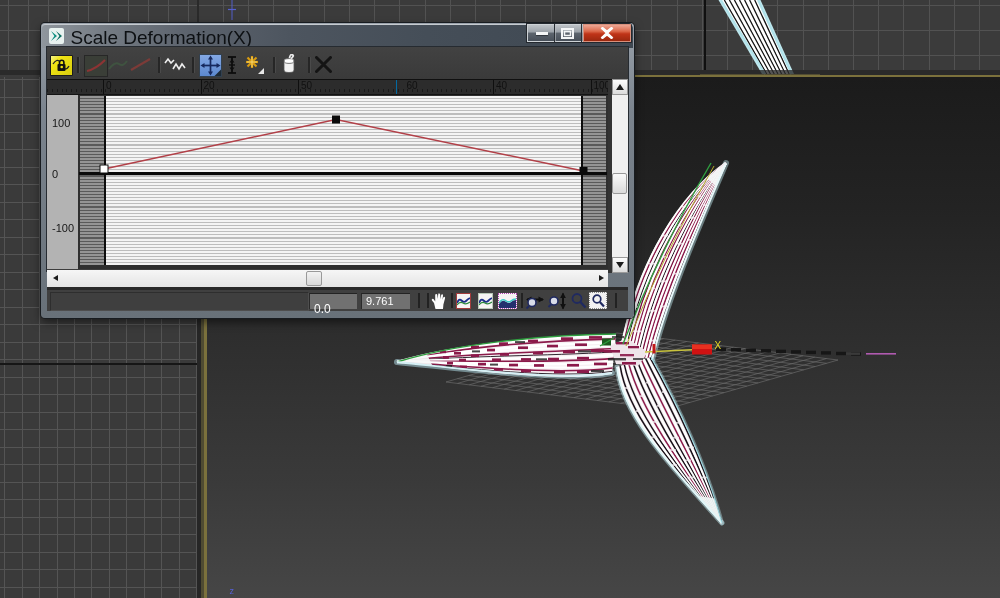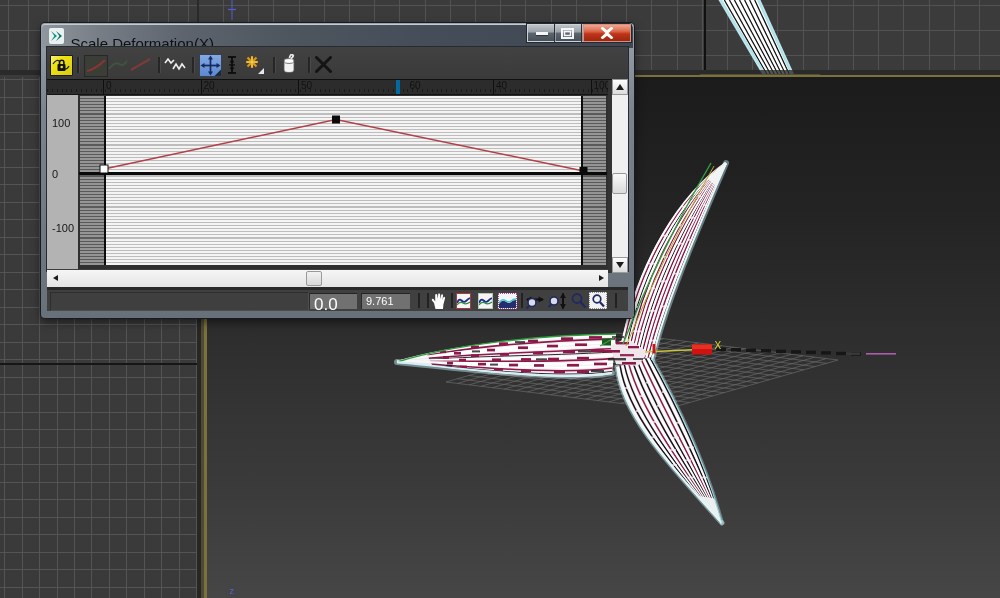--- a/index.html
+++ b/index.html
@@ -292,21 +292,21 @@
 
   <div class="abs" style="left:1px;top:1px;width:591px;height:23.5px;border-radius:3px 3px 0 0;
    background:linear-gradient(to right,#8f969d 0,#767d85 10%,#5d646e 24%,#4d555f 42%,#454e58 65%,#3f4852 100%);
    box-shadow:inset 0 1px 0 #c6cbd0"></div>
 
   <svg class="abs" style="left:8.5px;top:4.5px" width="15" height="16" viewBox="0 0 15 16">
     <rect x="0" y="0" width="15" height="16" rx="2" fill="#e9f2f0"></rect>
     <path d="M2 3 L8 8 L2 13 L5.4 8 Z" fill="#0f8f80"></path>
     <path d="M7 3 L13 8 L7 13 L10.4 8 Z" fill="#0c6e62"></path>
   </svg>
-  <div class="abs" style="left:30px;top:12px;font-size:15px;color:#0d1013">Scale Deformation(X)</div>
+  <div class="abs" style="left:30px;top:4px;font-size:19px;color:#0d1013">Scale Deformation(X)</div>
 
   <div class="abs" style="left:486px;top:0.5px;width:104.5px;height:18.5px;border-radius:0 2px 0 0;box-shadow:0 0 0 1px #23282e,inset 0 0 0 1px #cdd2d6;background:linear-gradient(to bottom,#c3c7cb 0,#9aa1a8 45%,#5d656e 50%,#454d57 100%)">
     <div class="abs" style="left:27.5px;top:0;width:1px;height:100%;background:#2a3036"></div>
     <div class="abs" style="left:28.5px;top:0;width:1px;height:100%;background:#b9bec3;opacity:.6"></div>
     <div class="abs" style="left:54px;top:0;width:1px;height:100%;background:#2a3036"></div>
     <div class="abs" style="left:55px;top:0;width:1px;height:100%;background:#b9bec3;opacity:.6"></div>
 
     <div class="abs" style="left:56px;top:0;width:48.5px;height:18.5px;background:linear-gradient(to bottom,#efb0a0 0,#dc6a4c 40%,#c03418 55%,#94260e 100%);box-shadow:inset 0 0 0 1px #d8907c"></div>
     <div class="abs" style="left:9.5px;top:8px;width:12px;height:3px;background:#f4f6f7;box-shadow:0 1px 1px #30363c"></div>
     <svg class="abs" style="left:34px;top:4px" width="13" height="11" viewBox="0 0 13 11">
@@ -406,21 +406,21 @@
 
     <svg class="abs" style="left:268px;top:9px" width="17" height="17" viewBox="0 0 17 17">
       <path d="M1.5 1.5 L15.5 15.5 M15.5 1.5 L1.5 15.5" stroke="#141414" stroke-width="3" stroke-linecap="round"></path>
     </svg>
 
     <div class="abs" style="left:0;top:33px;width:581px;height:13.5px;background:#2c2c2c;border-bottom:1px solid #141414;overflow:hidden">
       <div class="abs" style="left:0;top:8.5px;width:581px;height:3px;background:repeating-linear-gradient(to right,#1a1a1a 0 1px,transparent 1px 4.87px)"></div>
       <div style="position:absolute;left:56.5px;top:0;width:40px;height:13.5px;border-left:1px solid #0f0f0f;color:#111;font-size:10px;line-height:12px;padding-left:2px">0</div>
         <div style="position:absolute;left:154.0px;top:0;width:40px;height:13.5px;border-left:1px solid #0f0f0f;color:#111;font-size:10px;line-height:12px;padding-left:2px">20</div>
         <div style="position:absolute;left:251.5px;top:0;width:40px;height:13.5px;border-left:1px solid #0f0f0f;color:#111;font-size:10px;line-height:12px;padding-left:2px">50</div>
-        <div style="position:absolute;left:349.0px;top:0;width:40px;height:13.5px;border-left:4px solid #0369a1;color:#111;font-size:10px;line-height:12px;padding-left:10px">60</div>
+        <div style="position:absolute;left:349.0px;top:0;width:40px;height:13.5px;border-left:1px solid #0369a1;color:#111;font-size:10px;line-height:12px;padding-left:10px">60</div>
         <div style="position:absolute;left:446.5px;top:0;width:40px;height:13.5px;border-left:1px solid #0f0f0f;color:#111;font-size:10px;line-height:12px;padding-left:2px">40</div>
         <div style="position:absolute;left:544.0px;top:0;width:40px;height:13.5px;border-left:1px solid #0f0f0f;color:#111;font-size:10px;line-height:12px;padding-left:2px">100</div>
     </div>
 
     <div class="abs" style="left:0;top:47.5px;width:31px;height:174.5px;background:#b3b3b3"></div>
     <div class="abs" style="left:5.5px;top:70px;color:#161616;font-size:11px">100</div>
     <div class="abs" style="left:5.5px;top:121px;color:#161616;font-size:11px">0</div>
     <div class="abs" style="left:5.5px;top:175px;color:#161616;font-size:11px">-100</div>
     <div class="abs" style="left:31px;top:47.5px;width:530.5px;height:174.5px;background:#2f2f2f">
 
@@ -454,21 +454,21 @@
     <div class="abs" style="left:0;top:222.5px;width:561px;height:17.5px;background:linear-gradient(#f6f6f6,#e4e4e4)">
       <div class="abs" style="left:6px;top:5px;width:0;height:0;border-top:3.8px solid transparent;border-bottom:3.8px solid transparent;border-right:5.2px solid #1c1c1c"></div>
       <div class="abs" style="left:552px;top:5px;width:0;height:0;border-top:3.8px solid transparent;border-bottom:3.8px solid transparent;border-left:5.2px solid #1c1c1c"></div>
       <div class="abs" style="left:259.5px;top:1px;width:15.5px;height:15px;background:linear-gradient(#f2f2f2,#d8d8d8);border:1px solid #999;border-radius:2px;box-sizing:border-box"></div>
     </div>
 
     <div class="abs" style="left:0;top:240px;width:581px;height:3px;background:#282828"></div>
     <div class="abs" style="left:0;top:243px;width:581px;height:21px;background:#404040">
       <div class="abs" style="left:3px;top:2px;width:257px;height:16.5px;background:#3f3f3f;border:1px solid #2e2e2e;border-right-color:#4e4e4e;border-bottom-color:#4e4e4e"></div>
       <div class="abs" style="left:262.5px;top:2.5px;width:47px;height:15.5px;background:#717171;border-top:1.5px solid #232323;border-left:1px solid #2a2a2a">
-        <div style="color:#fdfdfd;font-size:17px;padding:1px 0 0 4px">0.0</div>
+        <div style="color:#fdfdfd;font-size:12px;padding:8px 0 0 4px">0.0</div>
       </div>
       <div class="abs" style="left:314.5px;top:2.5px;width:48px;height:15.5px;background:#717171;border-top:1.5px solid #232323;border-left:1px solid #2a2a2a">
         <div style="color:#fdfdfd;font-size:11px;padding:1px 0 0 4px">9.761</div>
       </div>
       <div class="abs" style="left:371px;top:3px;width:2px;height:15px;background:#222"></div>
       <div class="abs" style="left:380px;top:3px;width:2px;height:15px;background:#222"></div>
 
       <svg class="abs" style="left:383px;top:1.5px" width="18" height="18" viewBox="0 0 18 18">
         <path d="M5.5 17 L4 11 L2 8.5 Q1.2 7.3 2.4 6.9 Q3.3 6.7 4.2 8 L5.2 9.4 L5.2 3.2 Q5.2 2 6.2 2 Q7.2 2 7.3 3.2 L7.6 7 L8.2 2.4 Q8.4 1.2 9.3 1.4 Q10.2 1.6 10.2 2.8 L10.2 7.2 L11.2 3 Q11.5 1.9 12.4 2.2 Q13.2 2.5 13 3.7 L12.4 7.8 L13.3 5.6 Q13.8 4.5 14.6 4.9 Q15.4 5.3 15 6.6 L13.4 12.5 L13 17 Z" fill="#fdfdfd"></path>
       </svg>

